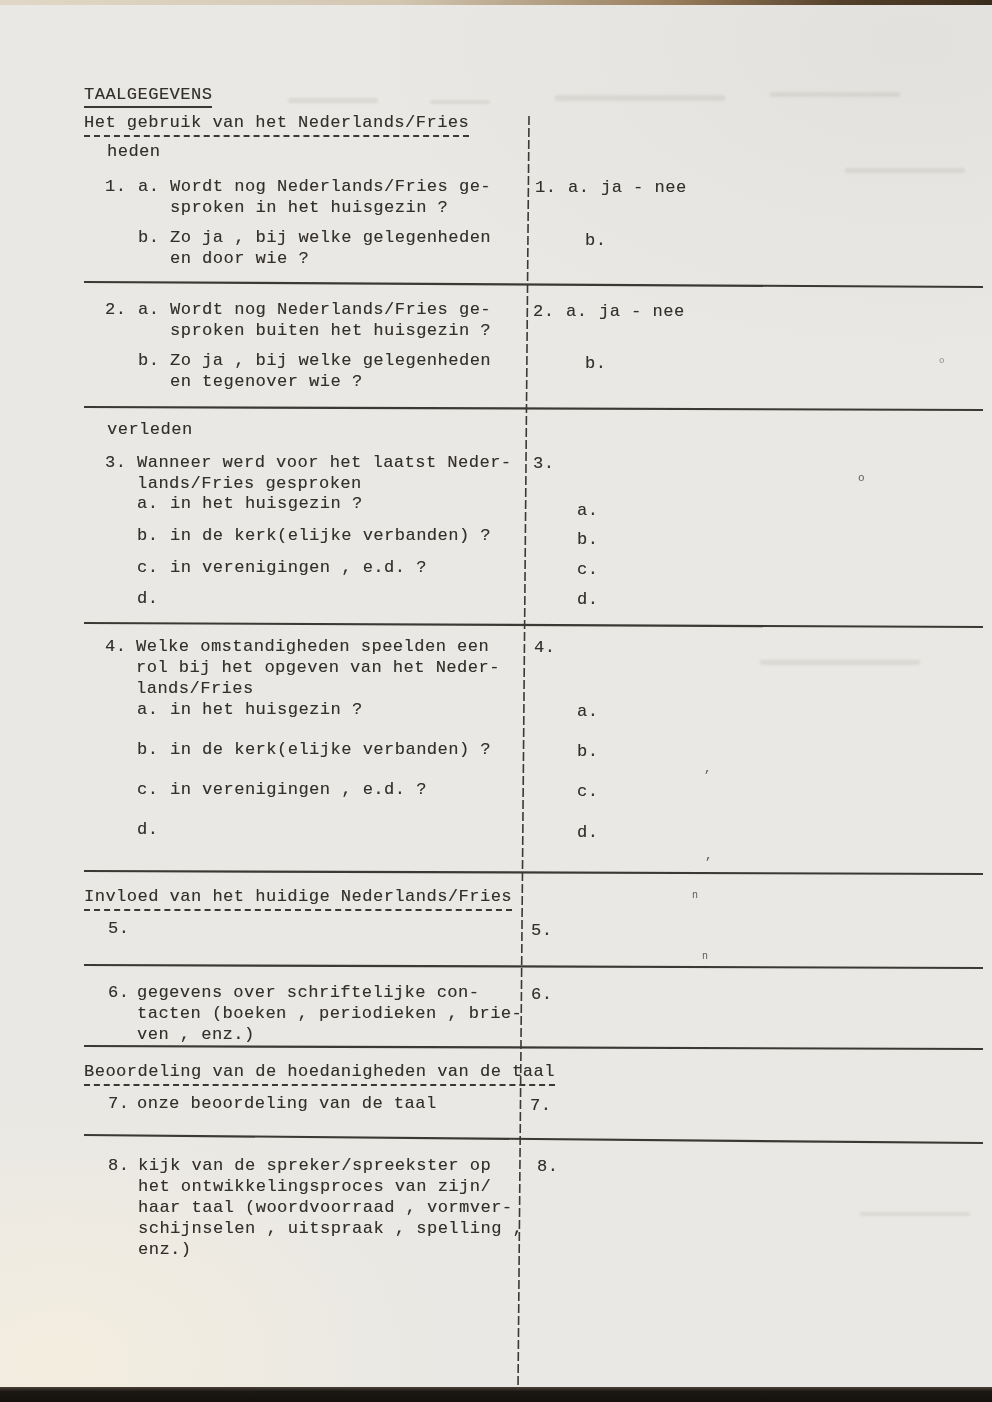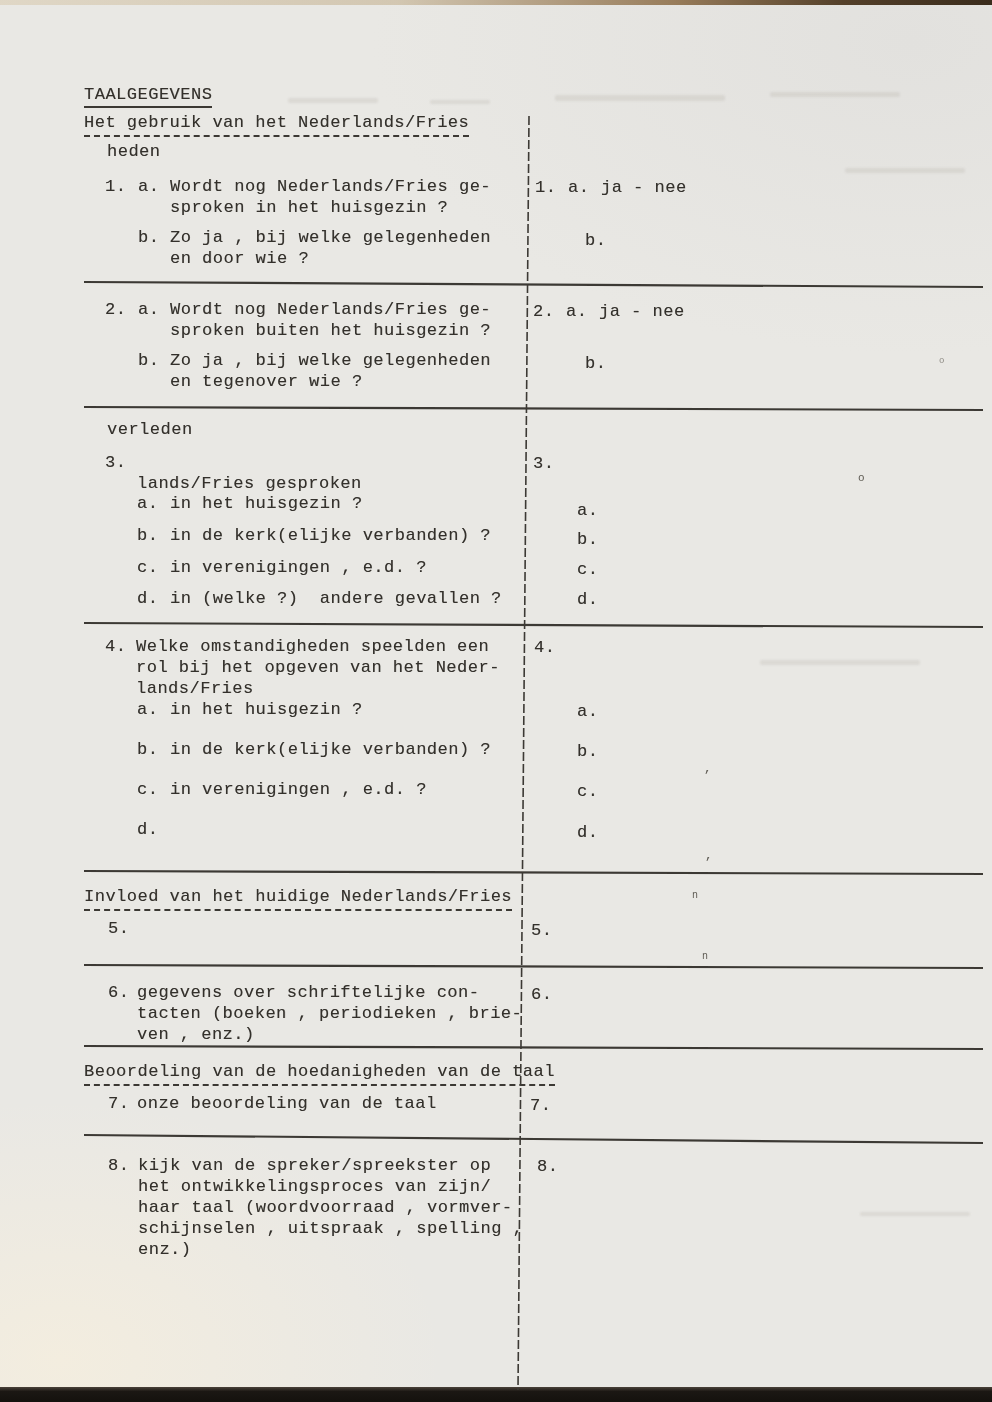--- a/index.html
+++ b/index.html
@@ -87,29 +87,29 @@
   <div class="t" style="left:170px;top:371px">en tegenover wie ?</div>
 
   <div class="t" style="left:533px;top:301px">2.</div>
   <div class="t" style="left:566px;top:301px">a.</div>
   <div class="t" style="left:599px;top:301px">ja - nee</div>
   <div class="t" style="left:585px;top:353px">b.</div>
 
   <div class="t" style="left:107px;top:419px">verleden</div>
 
   <div class="t" style="left:105px;top:452px">3.</div>
+  <div class="t" style="left:137px;top:452px">Wanneer werd voor het laatst Neder-</div>
   <div class="t" style="left:137px;top:473px">lands/Fries gesproken</div>
   <div class="t" style="left:137px;top:493px">a.</div>
   <div class="t" style="left:170px;top:493px">in het huisgezin ?</div>
   <div class="t" style="left:137px;top:525px">b.</div>
   <div class="t" style="left:170px;top:525px">in de kerk(elijke verbanden) ?</div>
   <div class="t" style="left:137px;top:557px">c.</div>
   <div class="t" style="left:170px;top:557px">in verenigingen , e.d. ?</div>
   <div class="t" style="left:137px;top:588px">d.</div>
-  <div class="t" style="left:170px;top:588px">in (welke ?)  andere gevallen ?</div>
 
   <div class="t" style="left:533px;top:453px">3.</div>
   <div class="t" style="left:577px;top:500px">a.</div>
   <div class="t" style="left:577px;top:529px">b.</div>
   <div class="t" style="left:577px;top:559px">c.</div>
   <div class="t" style="left:577px;top:589px">d.</div>
 
   <div class="t" style="left:105px;top:636px">4.</div>
   <div class="t" style="left:136px;top:657px">rol bij het opgeven van het Neder-</div>
   <div class="t" style="left:136px;top:636px">Welke omstandigheden speelden een</div>

